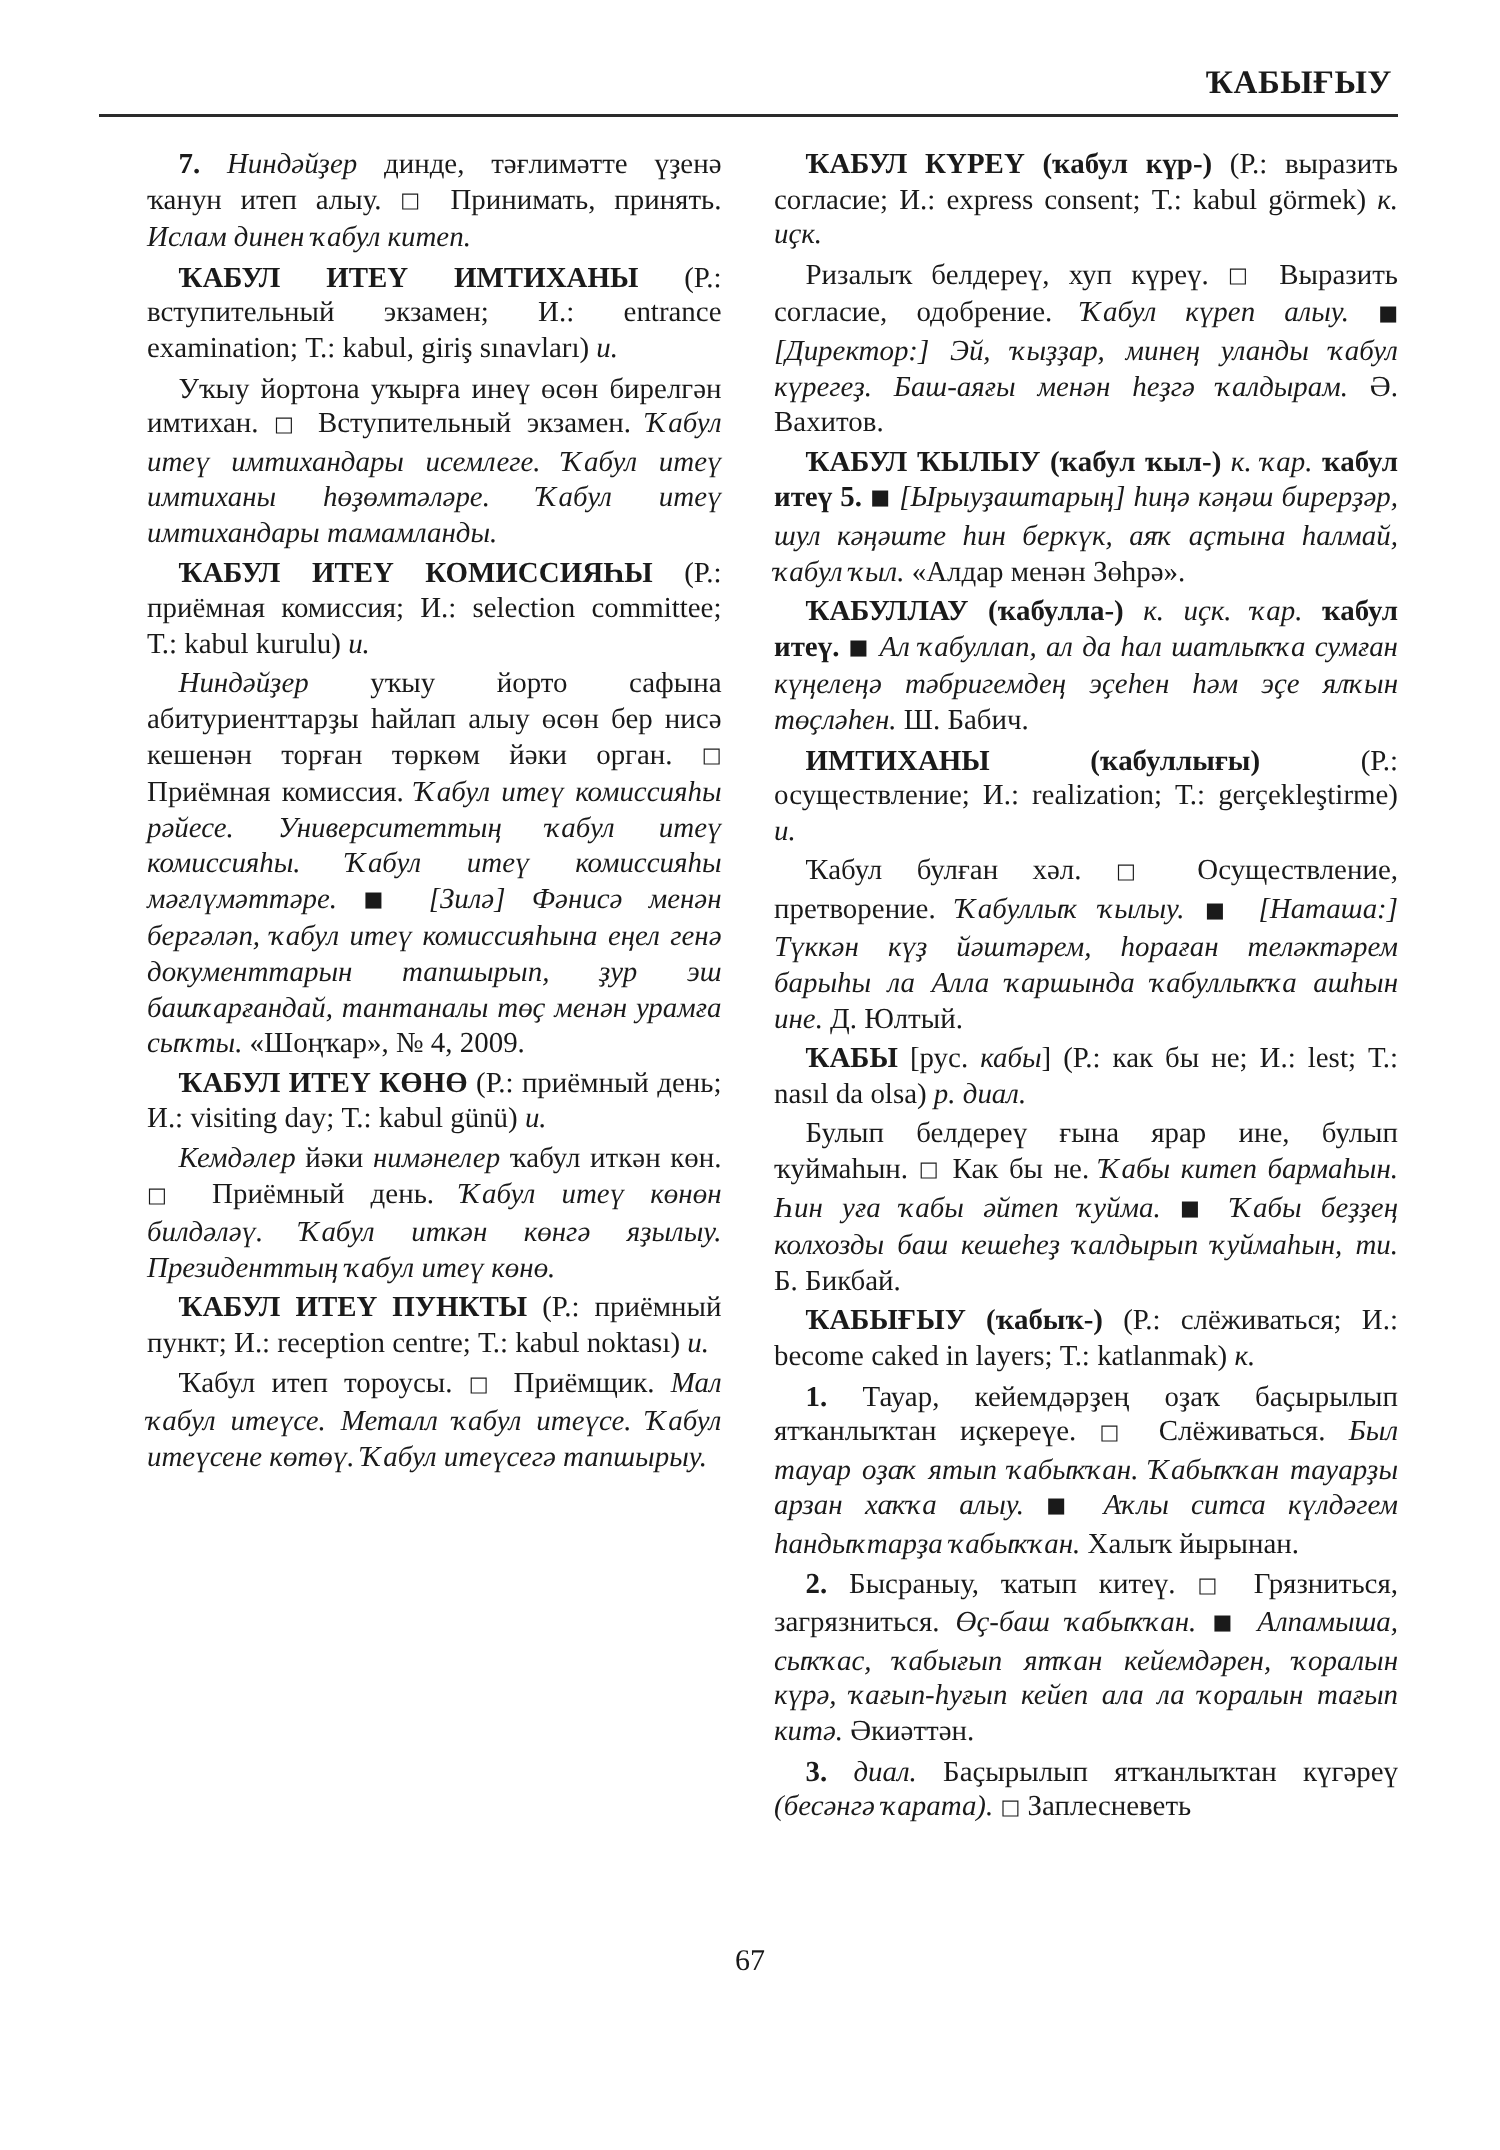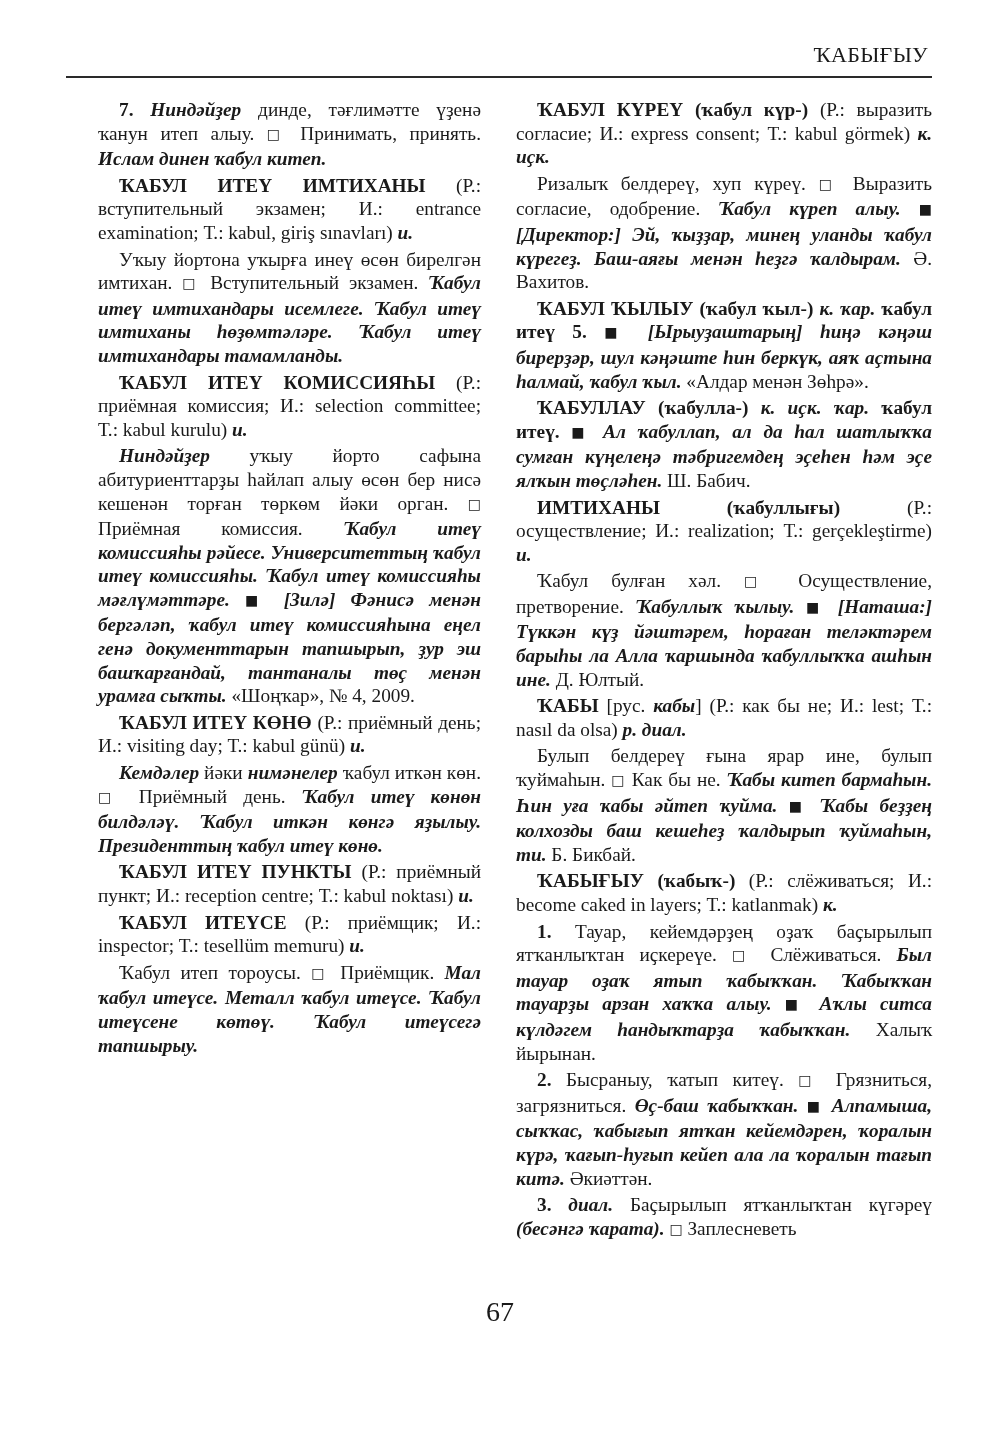--- a/index.html
+++ b/index.html
@@ -1,46 +1,45 @@
 <!DOCTYPE html>
 <html><head>
   <meta charset="utf-8">
   <style>
     html, body { margin: 0; padding: 0; background: #ffffff; }
     body { width: 1000px; height: 1433px; position: relative; overflow: hidden;
       font-family: "Liberation Serif", "DejaVu Serif", serif; color: #1a1a1a; }
-    .running-head { position: absolute; top: 42px; right: 72px; font-weight: normal;
+    .running-head { position: absolute; top: 42px; right: 72px; font-weight: bold;
       font-size: 22px; letter-spacing: 0.3px; }
     .rule { position: absolute; top: 76px; left: 66px; width: 866px; height: 2px; background: #2a2a2a; }
     .col { position: absolute; top: 98px; font-size: 19.3px; line-height: 23.6px; text-align: justify;
       hyphens: manual; }
     .col.left { left: 98px; width: 383px; }
     .col.right { left: 516px; width: 416px; }
     .col p { margin: 0 0 3px 0; text-indent: 21px; }
-    .i { font-style: italic; font-weight: bold; }
+    .i { font-style: italic; }
     .b { font-weight: bold; }
     .sq { font-family: "DejaVu Sans", sans-serif; font-size: 14px; position: relative; top: -1px; }
-    .page-num { position: absolute; top: 1296px; left: 0; width: 1000px; text-align: center; font-size: 28px; }
+    .page-num { position: absolute; top: 1296px; left: 0; width: 1000px; text-align: center; font-size: 20px; }
   </style>
 </head>
 <body>
 
 <div class="running-head">ҠАБЫҒЫУ</div>
 <div class="rule"></div>
 
 <div class="col left">
     <p><span class="b">7. </span><span class="i">Ниндәйҙер</span><span> динде, тәғлимәтте үҙенә ҡанун итеп алыу. </span><span class="sq">□</span><span> Принимать, принять. </span><span class="i">Ислам динен ҡабул китеп.</span></p>
     <p><span class="b">ҠАБУЛ ИТЕҮ ИМТИХАНЫ</span><span> (Р.: вступительный экзамен; И.: entrance examination; Т.: kabul, giriş sınavları) </span><span class="i">и.</span></p>
     <p><span>Уҡыу йортона уҡырға инеү өсөн бирелгән имтихан. </span><span class="sq">□</span><span> Вступительный экзамен. </span><span class="i">Ҡабул итеү имтихандары исемлеге. Ҡабул итеү имтиханы һөҙөмтәләре. Ҡабул итеү имтихандары тамамланды.</span></p>
     <p><span class="b">ҠАБУЛ ИТЕҮ КОМИССИЯҺЫ</span><span> (Р.: приёмная комиссия; И.: selection committee; Т.: kabul kurulu) </span><span class="i">и.</span></p>
     <p><span class="i">Ниндәйҙер</span><span> уҡыу йорто сафына абитуриенттарҙы һайлап алыу өсөн бер нисә кешенән торған төркөм йәки орган. </span><span class="sq">□</span><span> Приёмная комиссия. </span><span class="i">Ҡабул итеү комиссияһы рәйесе. Университеттың ҡабул итеү комиссияһы. Ҡабул итеү комиссияһы мәғлүмәттәре.</span><span> </span><span class="sq">■</span><span class="i"> [Зилә] Фәнисә менән бергәләп, ҡабул итеү комиссияһына еңел генә документтарын тапшырып, ҙур эш башҡарғандай, тантаналы төҫ менән урамға сыҡты.</span><span> «Шоңҡар», № 4, 2009.</span></p>
     <p><span class="b">ҠАБУЛ ИТЕҮ КӨНӨ</span><span> (Р.: приёмный день; И.: visiting day; Т.: kabul günü) </span><span class="i">и.</span></p>
     <p><span class="i">Кемдәлер</span><span> йәки </span><span class="i">нимәнелер</span><span> ҡабул иткән көн. </span><span class="sq">□</span><span> Приёмный день. </span><span class="i">Ҡабул итеү көнөн билдәләү. Ҡабул иткән көнгә яҙылыу. Президенттың ҡабул итеү көнө.</span></p>
     <p><span class="b">ҠАБУЛ ИТЕҮ ПУНКТЫ</span><span> (Р.: приёмный пункт; И.: reception centre; Т.: kabul noktası) </span><span class="i">и.</span></p>
-    <p><span class="b">ҠАБУЛ ИТЕҮСЕ</span><span> (Р.: приёмщик; И.: inspector; Т.: tesellüm memuru) </span><span class="i">и.</span></p>
     <p><span>Ҡабул итеп тороусы. </span><span class="sq">□</span><span> Приёмщик. </span><span class="i">Мал ҡабул итеүсе. Металл ҡабул итеүсе. Ҡабул итеүсене көтөү. Ҡабул итеүсегә тапшырыу.</span></p>
   </div>
 <div class="col right">
     <p><span class="b">ҠАБУЛ КҮРЕҮ (ҡабул күр-)</span><span> (Р.: выразить согласие; И.: express consent; Т.: kabul görmek) </span><span class="i">к. иҫк.</span></p>
     <p><span>Ризалыҡ белдереү, хуп күреү. </span><span class="sq">□</span><span> Выразить согласие, одобрение. </span><span class="i">Ҡабул күреп алыу.</span><span> </span><span class="sq">■</span><span class="i"> [Директор:] Эй, ҡыҙҙар, минең уланды ҡабул күрегеҙ. Баш-аяғы менән һеҙгә ҡалдырам.</span><span> Ә. Вахитов.</span></p>
     <p><span class="b">ҠАБУЛ ҠЫЛЫУ (ҡабул ҡыл-)</span><span class="i"> к. ҡар.</span><span class="b"> ҡабул итеү 5.</span><span> </span><span class="sq">■</span><span class="i"> [Ырыуҙаштарың] һиңә кәңәш бирерҙәр, шул кәңәште һин беркүк, аяҡ аҫтына һалмай, ҡабул ҡыл.</span><span> «Алдар менән Зөһрә».</span></p>
     <p><span class="b">ҠАБУЛЛАУ (ҡабулла-)</span><span class="i"> к. иҫк. ҡар.</span><span class="b"> ҡабул итеү.</span><span> </span><span class="sq">■</span><span class="i"> Ал ҡабуллап, ал да һал шатлыҡҡа сумған күңелеңә тәбригемдең эҫеһен һәм эҫе ялҡын төҫләһен.</span><span> Ш. Бабич.</span></p>
     <p><span class="b">ИМТИХАНЫ (ҡабуллығы)</span><span> (Р.: осуществление; И.: realization; Т.: gerçekleştirme) </span><span class="i">и.</span></p>
     <p><span>Ҡабул булған хәл. </span><span class="sq">□</span><span> Осуществление, претворение. </span><span class="i">Ҡабуллыҡ ҡылыу.</span><span> </span><span class="sq">■</span><span class="i"> [Наташа:] Түккән күҙ йәштәрем, һораған теләктәрем барыһы ла Алла ҡаршында ҡабуллыҡҡа ашһын ине.</span><span> Д. Юлтый.</span></p>
     <p><span class="b">ҠАБЫ</span><span> [рус. </span><span class="i">кабы</span><span>] (Р.: как бы не; И.: lest; Т.: nasıl da olsa) </span><span class="i">р. диал.</span></p>

